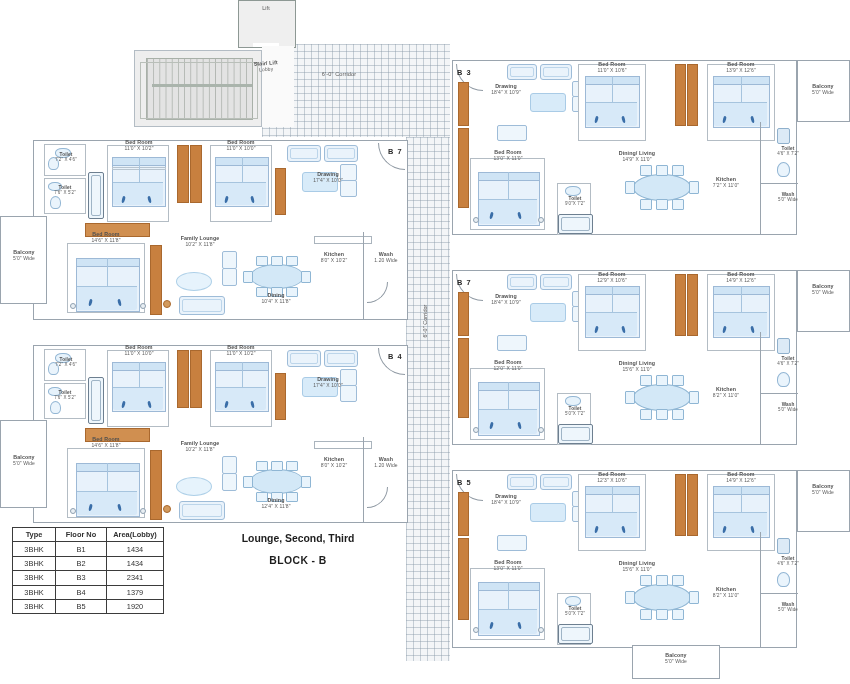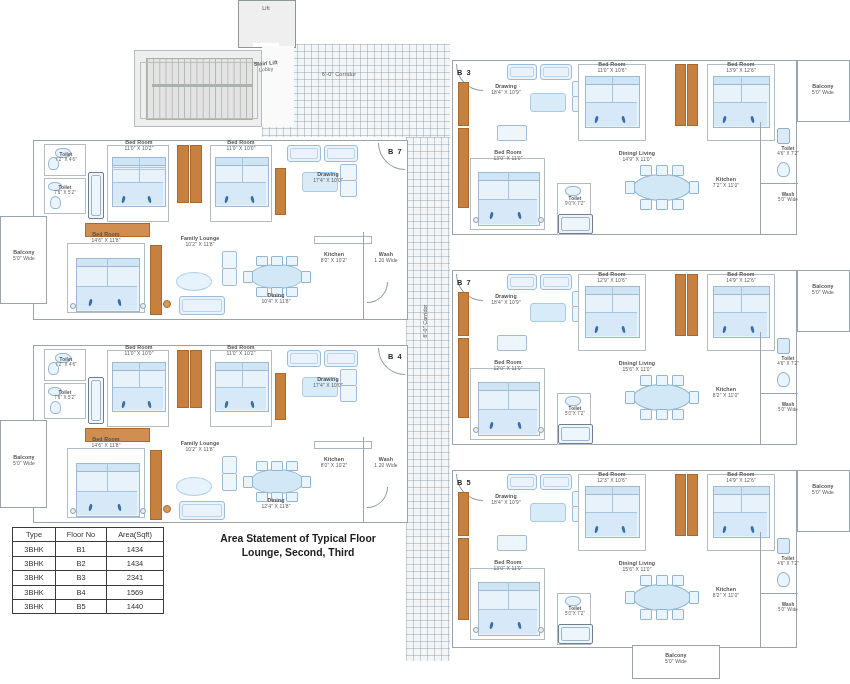--- a/index.html
+++ b/index.html
@@ -80,21 +80,21 @@
   .tub{position:absolute;background:#eef6fc;border:1.4px solid #6d7f90;border-radius:2px;}
   .tub:before{content:"";position:absolute;inset:2px;border:1px solid #9fb4c6;border-radius:2px;}
   .shower{position:absolute;background:#dceaf6;border:1px solid #8fb0cc;border-radius:2px;}
 
   
   #areaTable{position:absolute;border-collapse:collapse;}
   #areaTable td,#areaTable th{
     border:1.1px solid #3b3b3b;font-size:7.4px;color:#2f2f2f;
     padding:2.2px 4px;text-align:center;font-weight:400;background:#fff;
   }
-  #areaTable th{font-weight:400;}
+  #areaTable th{font-weight:700;}
   .titleBlk{position:absolute;text-align:center;color:#1d1d1d;}
   .titleBlk .t1{font-size:10.4px;font-weight:700;line-height:1.3;}
   .titleBlk .t2{font-size:10.4px;font-weight:700;line-height:1.3;}
   .titleBlk .t3{font-size:10.4px;font-weight:700;margin-top:9px;letter-spacing:.4px;}
 
   .stairLine{position:absolute;background:#aab4ac;}
   .liftBox{position:absolute;background:#efefef;border:1.4px solid #8d9894;}
 </style>
 </head>
 <body>
@@ -683,21 +683,21 @@
   <div class="lbl" style="left:634px;top:653px;width:84px;">
     <b>Balcony</b>
     <i>5'0" Wide</i>
   </div>
 
   <table id="areaTable" style="left:12px;top:527px;">
     <thead>
       <tr>
         <th style="width:34px;">Type</th>
         <th style="width:42px;">Floor No</th>
-        <th style="width:48px;">Area(Sqft)</th>
+        <th style="width:48px;">Area(Lobby)</th>
       </tr>
     </thead>
     <tbody>
       <tr>
         <td>3BHK</td>
         <td>B1</td>
         <td>1434</td>
       </tr>
       <tr>
         <td>3BHK</td>
@@ -705,28 +705,28 @@
         <td>1434</td>
       </tr>
       <tr>
         <td>3BHK</td>
         <td>B3</td>
         <td>2341</td>
       </tr>
       <tr>
         <td>3BHK</td>
         <td>B4</td>
-        <td>1569</td>
+        <td>1379</td>
       </tr>
       <tr>
         <td>3BHK</td>
         <td>B5</td>
-        <td>1440</td>
+        <td>1920</td>
       </tr>
     </tbody>
   </table>
 
   <div class="titleBlk" style="left:178px;top:532px;width:240px;">
-    <div class="t1">Area Statement of Typical Floor</div>
     <div class="t2">Lounge, Second, Third</div>
+    <div class="t3">BLOCK - B</div>
   </div>
 
 </div>
 
 </body></html>

